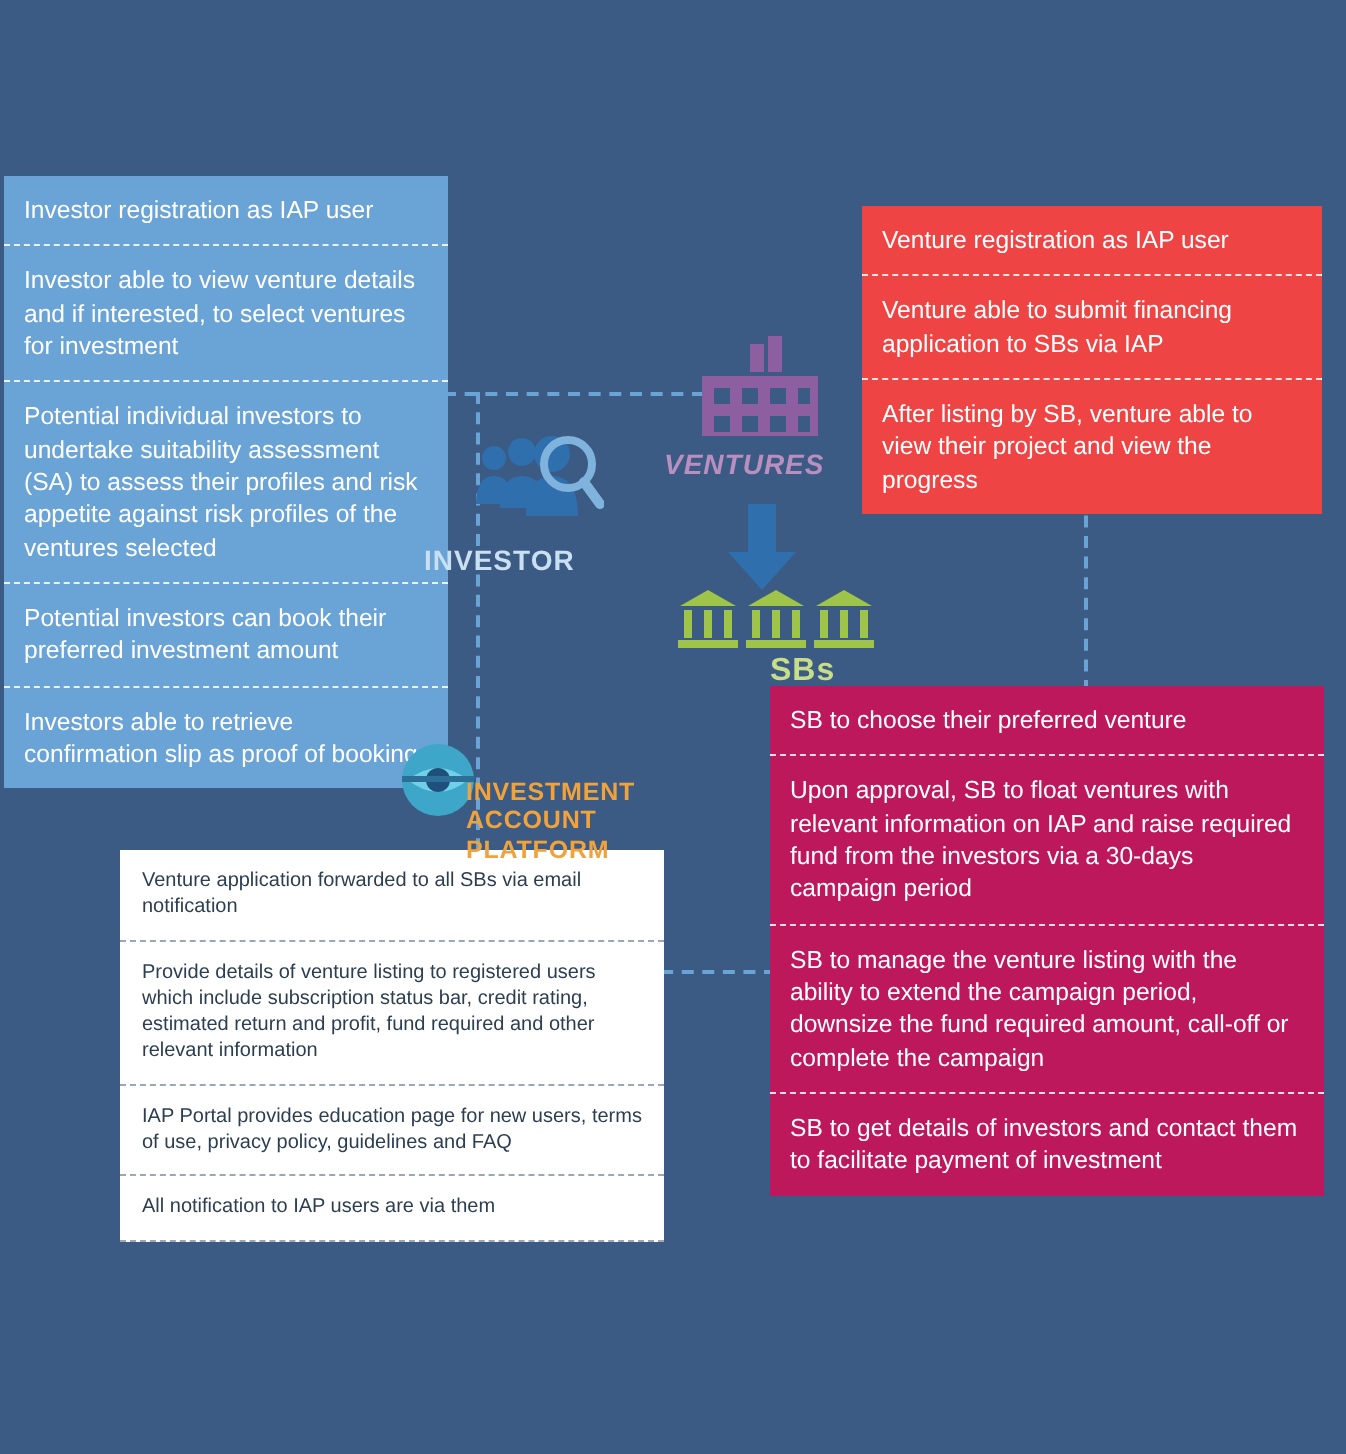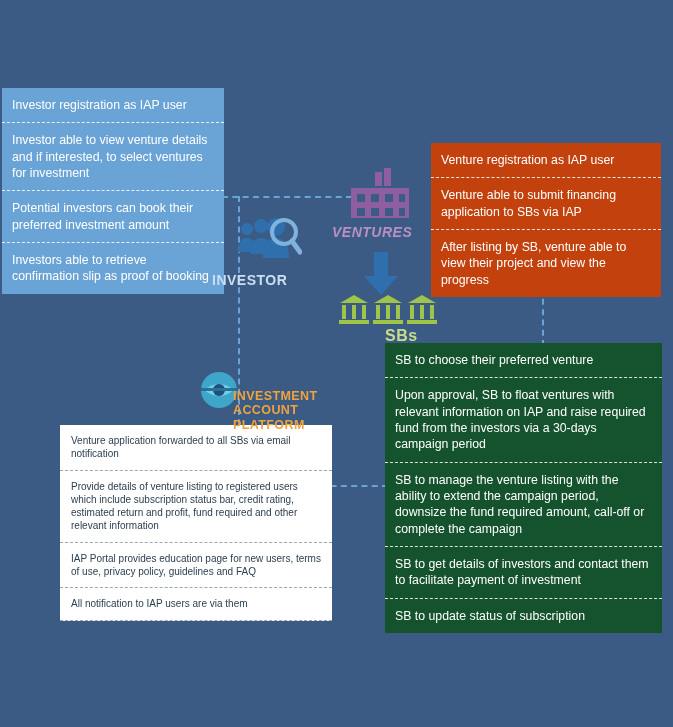--- a/index.html
+++ b/index.html
@@ -43,29 +43,28 @@
     top: 88px;
     width: 222px;
     background: #6aa3d5;
   }
   #investor-panel .row { color: #ffffff; }
   
   #venture-panel {
     left: 431px;
     top: 103px;
     width: 230px;
-    background: #c2410c;
-    margin-top: 40px;
+    background: #ef4444;
   }
   
   #sb-panel {
     left: 385px;
     top: 343px;
     width: 277px;
-    background: #14532d;
+    background: #be185d;
   }
   
   #iap-panel {
     left: 60px;
     top: 425px;
     width: 272px;
     background: #ffffff;
   }
   #iap-panel .row {
     color: #2c3e50;
@@ -129,36 +128,36 @@
 
   <div class="dash-h" style="left:222px; top:196px; width:130px;"></div>
 
   <div class="dash-h" style="left:238px; top:485px; width:150px;"></div>
 
   <div class="dash-v" style="left:542px; top:196px; height:150px;"></div>
 
   <div class="panel" id="investor-panel">
     <div class="row">Investor registration as IAP user</div>
     <div class="row">Investor able to view venture details and if interested, to select ventures for investment</div>
+    <div class="row">Potential individual investors to undertake suitability assessment (SA) to assess their profiles and risk appetite against risk profiles of the ventures selected</div>
     <div class="row">Potential investors can book their preferred investment amount</div>
     <div class="row">Investors able to retrieve confirmation slip as proof of booking</div>
   </div>
 
   <div class="panel" id="venture-panel">
     <div class="row">Venture registration as IAP user</div>
     <div class="row">Venture able to submit financing application to SBs via IAP</div>
     <div class="row">After listing by SB, venture able to view their project and view the progress</div>
   </div>
 
   <div class="panel" id="sb-panel">
     <div class="row">SB to choose their preferred venture</div>
     <div class="row">Upon approval, SB to float ventures with relevant information on IAP and raise required fund from the investors via a 30-days campaign period</div>
     <div class="row">SB to manage the venture listing with the ability to extend the campaign period, downsize the fund required amount, call-off or complete the campaign</div>
     <div class="row">SB to get details of investors and contact them to facilitate payment of investment</div>
-    <div class="row">SB to update status of subscription</div>
   </div>
 
   <div class="panel" id="iap-panel">
     <div class="row">Venture application forwarded to all SBs via email notification</div>
     <div class="row">Provide details of venture listing to registered users which include subscription status bar, credit rating, estimated return and profit, fund required and other relevant information</div>
     <div class="row">IAP Portal provides education page for new users, terms of use, privacy policy, guidelines and FAQ</div>
     <div class="row">All notification to IAP users are via them</div>
   </div>
 
   <svg class="icon-svg" style="left:349px; top:168px;" width="62" height="52" viewBox="0 0 62 52">

